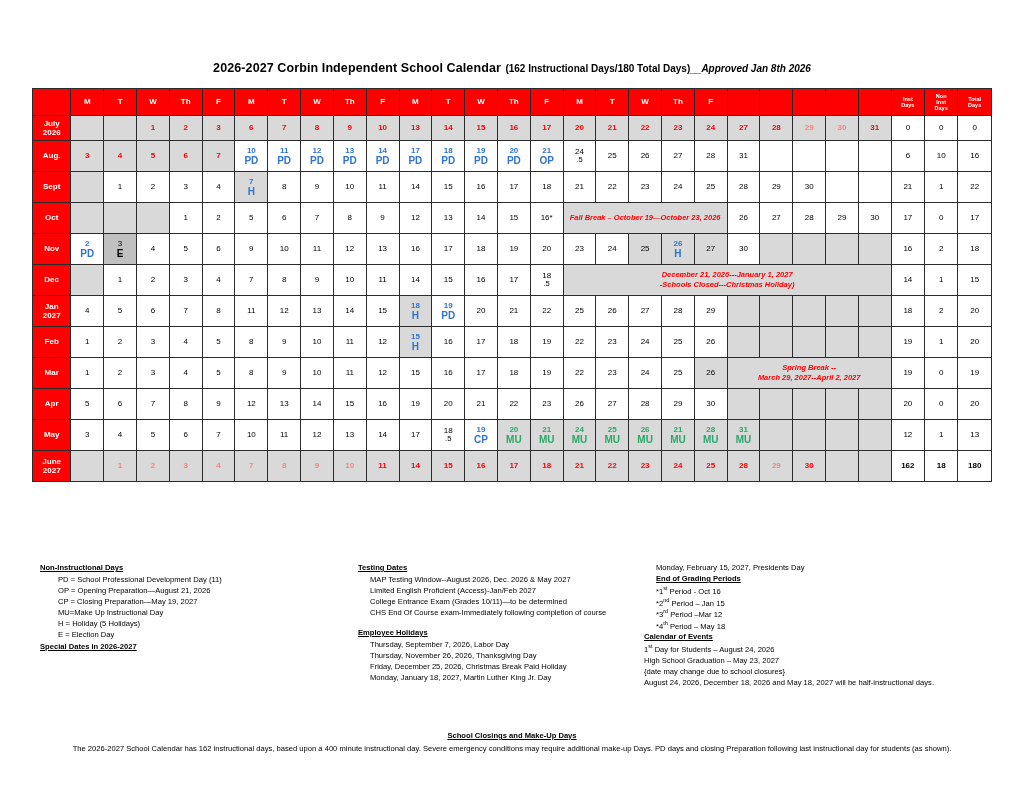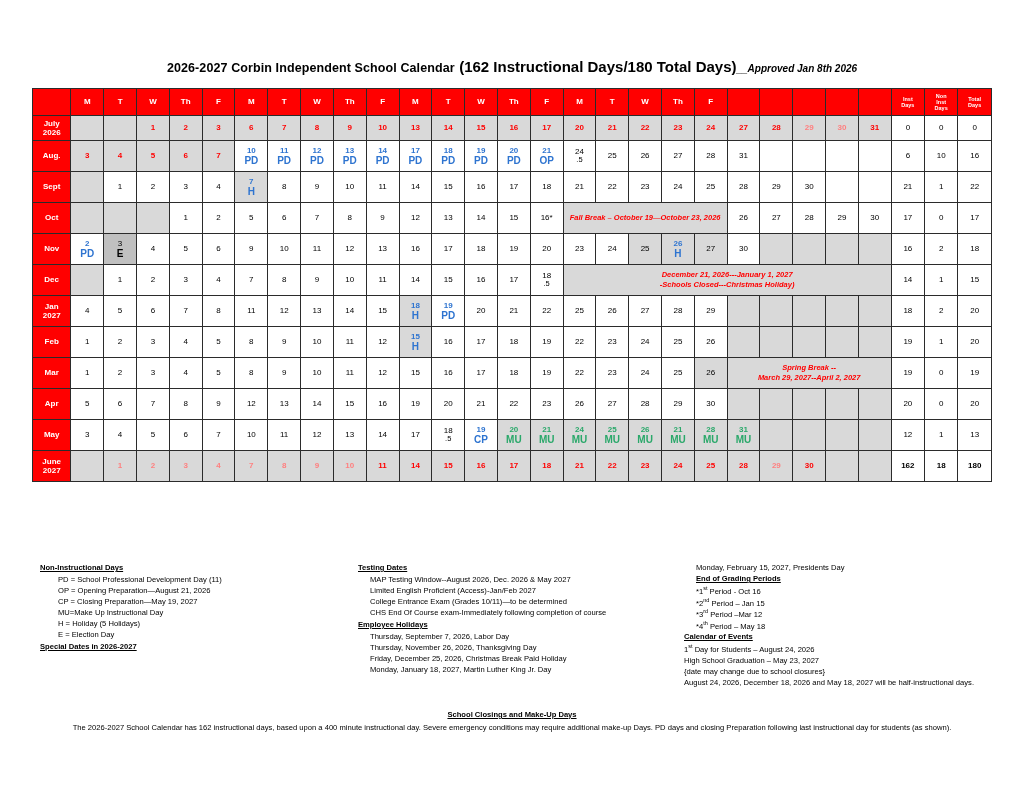--- a/index.html
+++ b/index.html
@@ -9,21 +9,21 @@
     color:#000;overflow:hidden;
   }
   .page{position:relative;width:1024px;height:791px;}
 
   
   .title-wrap{
     position:absolute;left:0;top:58px;width:1024px;text-align:center;
     white-space:nowrap;
   }
   .title-main{font-size:12.5px;font-weight:bold;letter-spacing:.1px;}
-  .title-sub{font-size:15px;font-weight:bold;}
+  .title-sub{font-size:10px;font-weight:bold;}
   .title-appr{font-size:10px;font-weight:bold;font-style:italic;}
 
   
   .cal{
     position:absolute;left:32px;top:88px;
     border-collapse:collapse;table-layout:fixed;
     width:960px;
   }
   .cal td,.cal th{
     border:1px solid #2b2b2b;
@@ -56,32 +56,32 @@
   }
   .jul-row td.day{height:24px;}
 
   
   .legend{
     position:absolute;left:0;top:562px;width:1012px;height:130px;
   }
   .col{position:absolute;top:0;font-size:7.6px;line-height:1.45;}
   .col-left{left:40px;width:310px;}
   .col-mid{left:358px;width:312px;}
-  .col-right{left:684px;width:330px;}
+  .col-right{left:644px;width:330px;}
   .hdr{font-weight:bold;text-decoration:underline;margin-bottom:1px;}
   .ind{padding-left:18px;}
   .ind2{padding-left:12px;}
   .just{text-align:justify;}
   .sup{font-size:5.5px;vertical-align:super;}
 
   .closings{
     position:absolute;left:0;top:710px;width:1024px;text-align:center;
     font-size:7.6px;
   }
-  .closings .hdr{display:inline-block;}
+  .closings .hdr{display:inline-block;margin-top:21px;}
   .closings .body{margin-top:3px;padding:0 18px;font-size:7.6px;}
 </style>
 </head>
 <body>
 
 <div class="page">
 
   <div class="title-wrap">
     <span class="title-main">2026-2027 Corbin Independent School Calendar</span>
     <span class="title-sub">(162 Instructional Days/180 Total Days)</span><span class="title-appr">__Approved Jan 8th 2026</span>
@@ -527,21 +527,21 @@
     </div>
 
     <div class="col col-mid">
       <div class="hdr">Testing Dates</div>
       <div class="ind2 just" id="td-items">
           <div>MAP Testing Window--August 2026, Dec. 2026 &amp; May 2027</div>
           <div>Limited English Proficient (Access)-Jan/Feb 2027</div>
           <div>College Entrance Exam (Grades 10/11)—to be determined</div>
           <div>CHS End Of Course exam-Immediately following completion of course</div>
         </div>
-      <div class="hdr" style="margin-top:1px;">Employee Holidays</div>
+      <div class="hdr" style="margin-top:9px;">Employee Holidays</div>
       <div class="ind2" id="eh-items">
           <div>Thursday, September 7, 2026, Labor Day</div>
           <div>Thursday, November 26, 2026, Thanksgiving Day</div>
           <div>Friday, December 25, 2026, Christmas Break Paid Holiday</div>
           <div>Monday, January 18, 2027, Martin Luther King Jr. Day</div>
         </div>
     </div>
 
     <div class="col col-right">
       <div class="ind2">Monday, February 15, 2027, Presidents Day</div>

